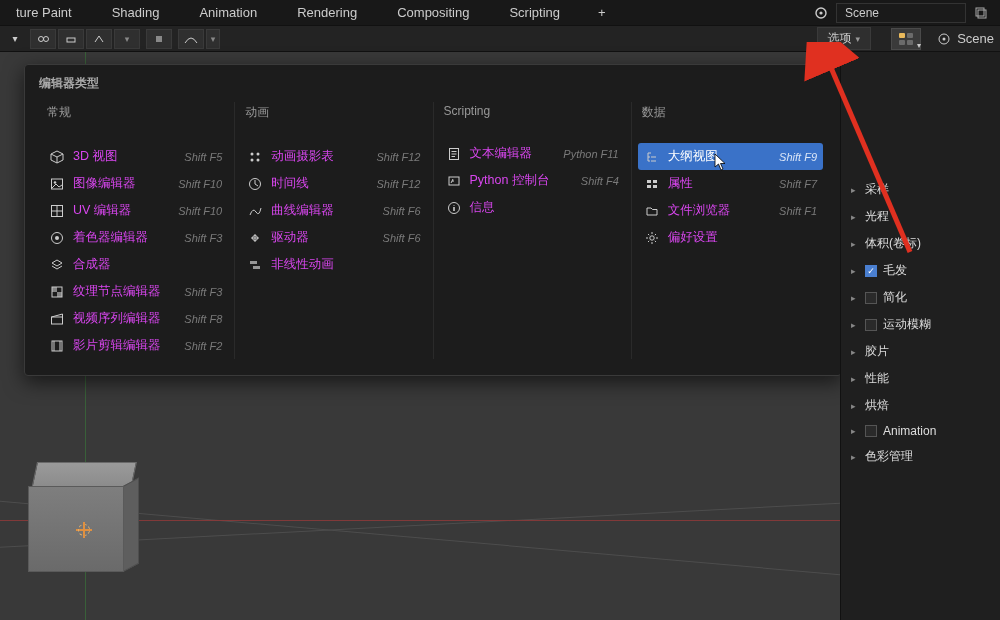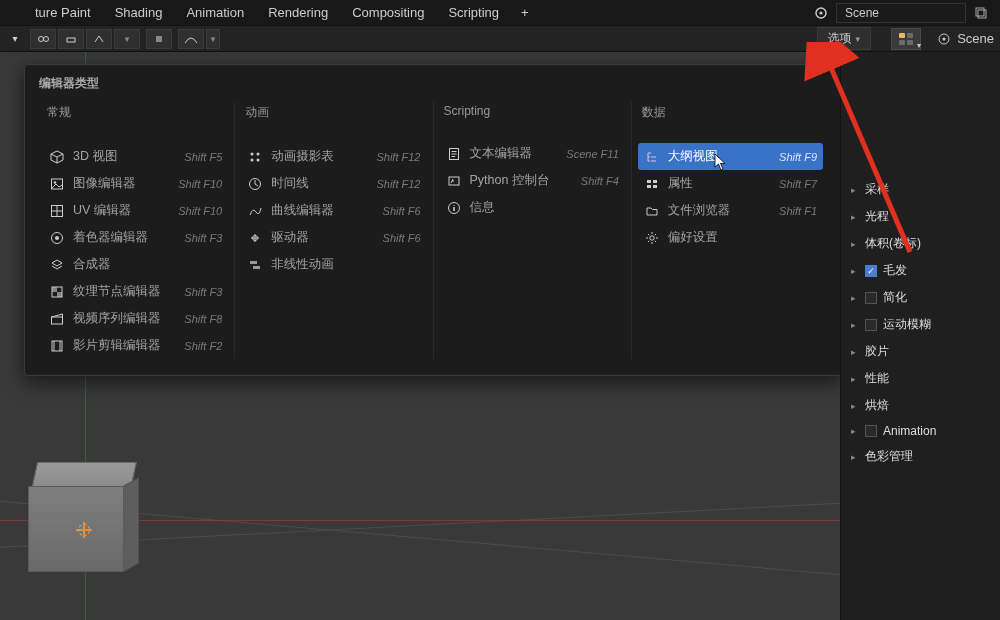--- a/index.html
+++ b/index.html
@@ -1,19 +1,19 @@
 <!DOCTYPE html>
 <html><head>
 <meta charset="utf-8">
 <style>
   * { box-sizing: border-box; margin: 0; padding: 0; font-family: -apple-system, BlinkMacSystemFont, "Segoe UI", sans-serif; }
   body { width: 1000px; height: 620px; background: #2a2a2a; color: #cccccc; overflow: hidden; position: relative; font-size: 13px; }
 
   
-  .topbar { height: 26px; background: #181818; display: flex; align-items: center; padding-left: 23px; gap: 0; border-bottom: 1px solid #111; }
+  .topbar { height: 26px; background: #181818; display: flex; align-items: center; padding-left: 4px; gap: 16px; border-bottom: 1px solid #111; }
   .topbar .tab { padding: 4px 12px; color: #ccc; font-size: 13px; cursor: pointer; }
   .topbar .plus { padding: 4px 10px; color: #ccc; cursor: pointer; }
   .topbar .right { margin-left: auto; display: flex; align-items: center; gap: 6px; padding-right: 10px; }
   .scene-input { background: #1a1a1a; border: 1px solid #333; color: #ccc; padding: 2px 8px; width: 130px; height: 20px; font-size: 12px; }
   .icon-btn { width: 18px; height: 18px; display: inline-flex; align-items: center; justify-content: center; cursor: pointer; }
 
   
   .toolbar2 { height: 26px; background: #232323; display: flex; align-items: center; padding: 0 6px; gap: 6px; border-bottom: 1px solid #111; }
   .tool-seg { display: flex; align-items: center; gap: 2px; }
   .tool-seg .btn { width: 26px; height: 20px; background: #2f2f2f; border: 1px solid #3a3a3a; display: inline-flex; align-items: center; justify-content: center; font-size: 11px; color: #ccc; cursor: pointer; }
@@ -43,21 +43,21 @@
   
   .popup { position: absolute; left: 24px; top: 64px; width: 818px; background: #1c1c1c; border: 1px solid #3a3a3a; border-radius: 4px; padding: 10px 12px 16px; box-shadow: 0 6px 20px rgba(0,0,0,.6); }
   .popup-title { color: #aaa; font-size: 12px; margin-bottom: 10px; padding-left: 2px; font-weight: bold; }
   .popup-cols { display: flex; gap: 0; }
   .col { flex: 1; padding: 0 6px; }
   .col + .col { border-left: 1px solid #2a2a2a; }
   .col-head { color: #999; font-size: 12px; margin-bottom: 20px; padding: 2px 4px; }
   .row { display: flex; align-items: center; gap: 8px; padding: 5px 6px; border-radius: 3px; cursor: pointer; font-size: 12.5px; }
   .row.selected { background: #3a72c8; color: #fff; }
   .row .ico { width: 16px; height: 16px; display: inline-flex; align-items: center; justify-content: center; font-size: 12px; color: #ccc; flex-shrink: 0; }
-  .row .lbl { flex: 1; color: #a3a3a3; }
+  .row .lbl { flex: 1; color: #d946ef; }
   .row.selected .lbl { color: #fff; }
   .row .sc { color: #7a7a7a; font-size: 11px; margin-left: auto; padding-left: 10px; font-style: italic; }
   .row.selected .sc { color: #dbe6f7; }
 
   
   .sidepanel { position: absolute; right: 0; top: 52px; width: 160px; bottom: 0; background: #1f1f1f; border-left: 1px solid #111; padding: 8px 0; }
   .sp-top { height: 116px; }
   .sp-item { display: flex; align-items: center; gap: 6px; padding: 5px 10px; font-size: 12px; color: #ddd; cursor: pointer; }
   .sp-item .arrow { color: #888; font-size: 9px; width: 8px; }
   .sp-item .chk { width: 12px; height: 12px; border: 1px solid #555; background: #2a2a2a; display: inline-flex; align-items: center; justify-content: center; font-size: 9px; }
@@ -316,21 +316,21 @@
       <div class="col">
         <div class="col-head">Scripting</div>
         <div class="row">
           <span class="ico">
             <svg width="14" height="14">
               <rect x="2.5" y="1.5" width="9" height="11" fill="none" stroke="#ccc"></rect>
               <path d="M4.5 4.5 H9.5 M4.5 7 H9.5 M4.5 9.5 H8" stroke="#ccc"></path>
             </svg>
           </span>
           <span class="lbl">文本编辑器</span>
-          <span class="sc">Scene F11</span>
+          <span class="sc">Python F11</span>
         </div>
         <div class="row">
           <span class="ico">
             <svg width="14" height="14">
               <rect x="2" y="3" width="10" height="8" fill="none" stroke="#ccc"></rect>
               <path d="M4 9 L6 5 M5 7 H7" stroke="#ccc"></path>
             </svg>
           </span>
           <span class="lbl">Python 控制台</span>
           <span class="sc">Shift F4</span>

